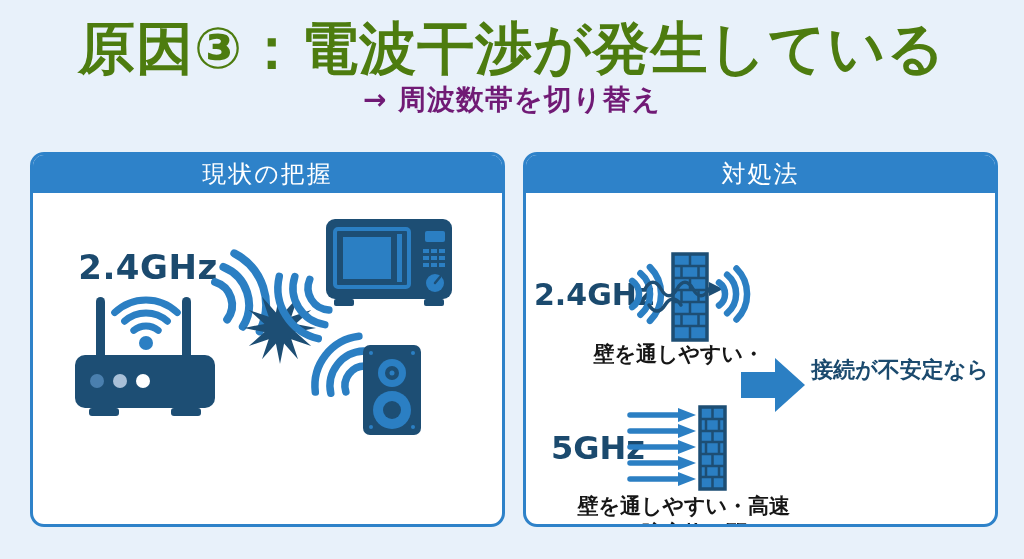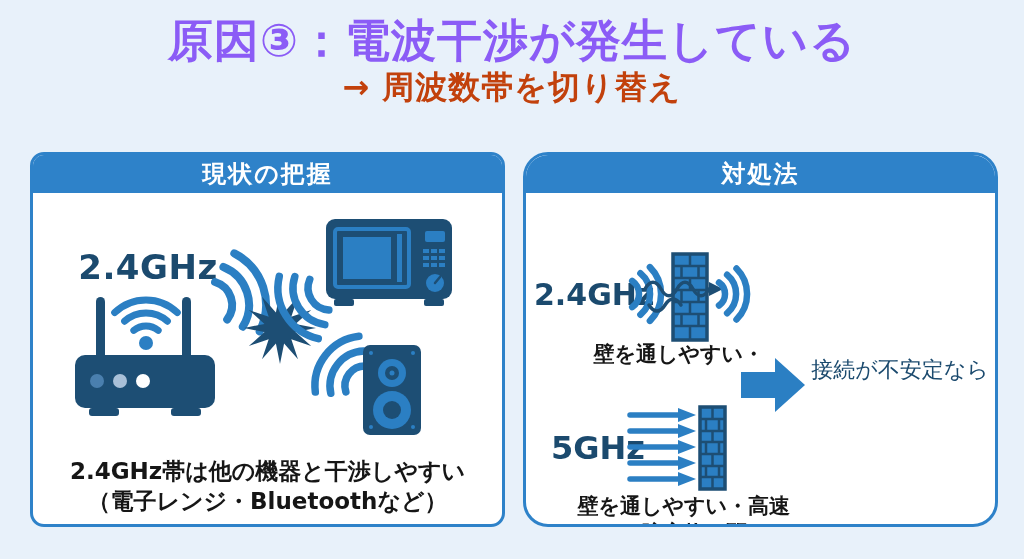--- a/index.html
+++ b/index.html
@@ -6,35 +6,35 @@
   body{
     width:1024px;height:559px;overflow:hidden;
     background:#e8f1fa;
     font-family:"DejaVu Sans","Liberation Sans",sans-serif;
     -webkit-font-smoothing:antialiased;
   }
   .stage{position:relative;width:1024px;height:559px;}
 
   
   .title{position:absolute;left:0;top:14px;width:1024px;text-align:center;}
-  .title .l1{font-size:45px;font-weight:800;color:#8b5cf6;letter-spacing:1px;line-height:1.22;}
-  .title .l2{font-size:32px;font-weight:800;color:#c2410c;letter-spacing:1px;line-height:1.15;}
+  .title .l1{font-size:57px;font-weight:800;color:#4d7c0f;letter-spacing:1px;line-height:1.22;}
+  .title .l2{font-size:28px;font-weight:800;color:#701a75;letter-spacing:1px;line-height:1.15;}
 
   
   .panel{
     position:absolute;top:152px;width:475px;height:375px;
     background:#ffffff;border:3px solid #2e82c9;border-radius:14px;
     box-sizing:border-box;overflow:hidden;
   }
   .panel.left{left:30px;}
-  .panel.right{left:523px;border-radius:25px;}
+  .panel.right{left:523px;}
   .panel-header{
     height:38px;background:#2e82c9;color:#ffffff;
     display:flex;align-items:center;justify-content:center;
-    font-size:24px;font-weight:700;letter-spacing:2px;
+    font-size:24px;font-weight:400;letter-spacing:2px;
   }
   .panel-body{position:relative;width:100%;height:334px;}
 
   
   .ghz-label-left{
     position:absolute;left:35px;top:54px;width:160px;text-align:center;
     font-size:34px;font-weight:800;color:#1b4a6e;letter-spacing:.5px;
   }
   .left-illustration{position:absolute;left:0;top:0;}
   .caption{
@@ -53,21 +53,21 @@
   }
   .svg-abs{position:absolute;}
   .desc{
     position:absolute;text-align:right;
     font-size:21px;font-weight:700;color:#161616;line-height:1.3;
   }
   .desc-24{left:8px;top:148px;width:230px;}
   .desc-5{left:2px;top:300px;width:262px;}
   .callout{
     position:absolute;left:281px;top:162px;width:186px;text-align:center;
-    font-size:22px;font-weight:400;color:#1b4a6e;line-height:1.4;
+    font-size:22px;font-weight:700;color:#1b4a6e;line-height:1.4;
   }
   svg{display:block;}
 </style>
 </head>
 <body>
 
 <div class="stage">
 
   <div class="title">
     <div class="l1">原因③：電波干渉が発生している</div>
@@ -152,24 +152,20 @@
           <circle cx="338" cy="234" r="2" fill="#2b7fc3"></circle>
           <circle cx="380" cy="234" r="2" fill="#2b7fc3"></circle>
           <circle cx="359" cy="180" r="14" fill="#2b7fc3"></circle>
           <circle cx="359" cy="180" r="7" fill="#1d4e74"></circle>
           <circle cx="359" cy="180" r="2.5" fill="#2b7fc3"></circle>
           <circle cx="359" cy="217" r="19" fill="#2b7fc3"></circle>
           <circle cx="359" cy="217" r="9" fill="#1d4e74"></circle>
         </g>
       </svg>
 
-      <div class="caption">
-        <div>2.4GHz帯は他の機器と干渉しやすい</div>
-        <div>（電子レンジ・Bluetoothなど）</div>
-      </div>
     </div>
   </section>
 
   <section class="panel right">
     <div class="panel-header">対処法</div>
     <div class="panel-body">
 
       <div class="ghz-label-24">2.4GHz</div>
 
       <svg class="svg-abs" style="left:97px;top:56px;" width="145" height="95" viewBox="0 0 145 95">

